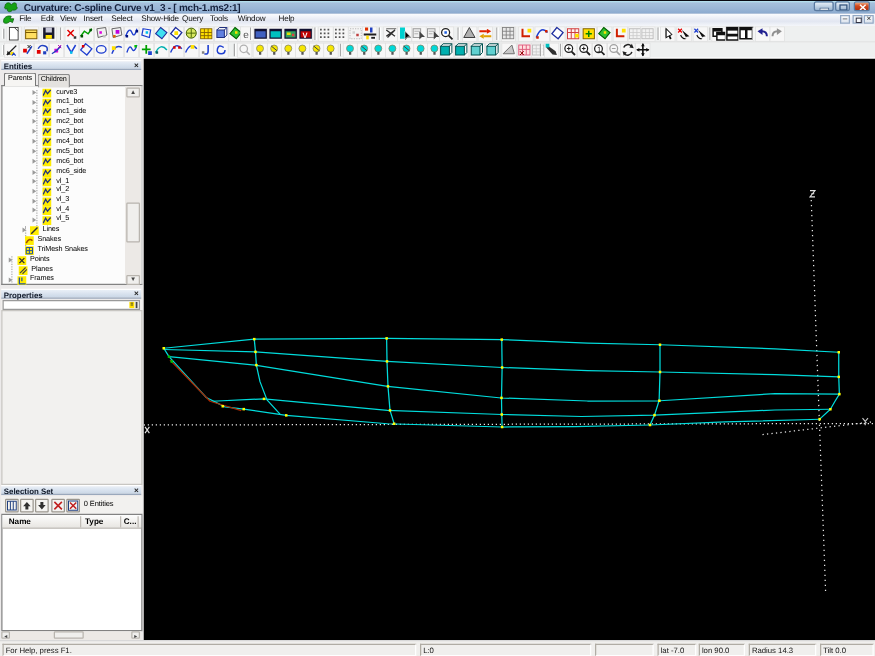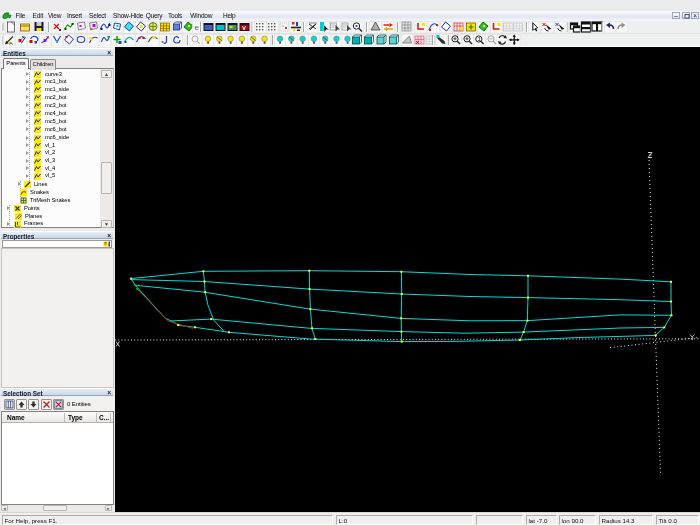--- a/index.html
+++ b/index.html
@@ -30,20 +30,41 @@
 .vsb{position:absolute;background:#ece9e6}
 .sbtn{position:absolute;background:#f0efed;border:1px solid #b8b4ae;border-radius:1px;color:#444;text-align:center}
 
 #canvas{left:115px;top:47px;width:585px;height:465px;background:#000}
 
 #status{left:0;top:512px;width:700px;height:13px;background:#f0efed;border-top:1px solid #d8d8d8;font-size:6.5px;color:#111}
 .pane{position:absolute;top:1.5px;height:10px;border:1px solid;border-color:#b0aca4 #fff #fff #b0aca4;padding-left:1.5px;line-height:9px;font-size:6.2px}
 </style></head><body>
 <div id="root">
 
+<div id="title" class="abs">
+  <svg width="16" height="11" style="position:absolute;left:2px;top:0">
+    <path d="M2,5 C2,2 6,1 7,4 C9,1 12,2 11,5 C13,6 11,9 8,8 C7,10 3,10 4,7 C2,8 1,6 2,5 z" fill="#15a015" stroke="#0a5a0a" stroke-width="0.5"></path>
+  </svg>
+  <span class="txt">Curvature: C-spline Curve v1_3 - [ mch-1.ms2:1]</span>
+  <span class="wbtn" style="left:651px;width:16px;background:linear-gradient(#e8f0f8,#9ab4d0)">
+        <svg width="16" height="8">
+          <rect x="4" y="4.5" width="7" height="1.6" fill="#fff" stroke="#30507a" stroke-width="0.5"></rect>
+        </svg>
+      </span>
+  <span class="wbtn" style="left:668px;width:12px;background:linear-gradient(#e8f0f8,#9ab4d0)">
+        <svg width="12" height="8">
+          <rect x="3" y="2" width="5.5" height="4" fill="none" stroke="#30507a" stroke-width="1"></rect>
+        </svg>
+      </span>
+  <span class="wbtn" style="left:683px;width:13px;background:linear-gradient(#f0b088,#d24a1e 45%,#b03010)">
+        <svg width="13" height="8">
+          <path d="M4,1.8 l4.5,4.2 M8.5,1.8 l-4.5,4.2" stroke="#fff" stroke-width="1.2"></path>
+        </svg>
+      </span>
+</div>
 
 <div id="menu" class="abs">
   <svg width="12" height="10" style="position:absolute;left:1px;top:0">
         <path d="M2,7 C1,3 5,1 8,2 L7,4 L10,4 L9,7 L7,6 C5,8 3,8 2,7 z" fill="#18a818" stroke="#0a5a0a" stroke-width="0.6"></path>
       </svg>
   <span style="left:15.4px">File</span>
       <span style="left:32.6px">Edit</span>
       <span style="left:48px">View</span>
   <span style="left:66.9px">Insert</span>
       <span style="left:89.1px">Select</span>

